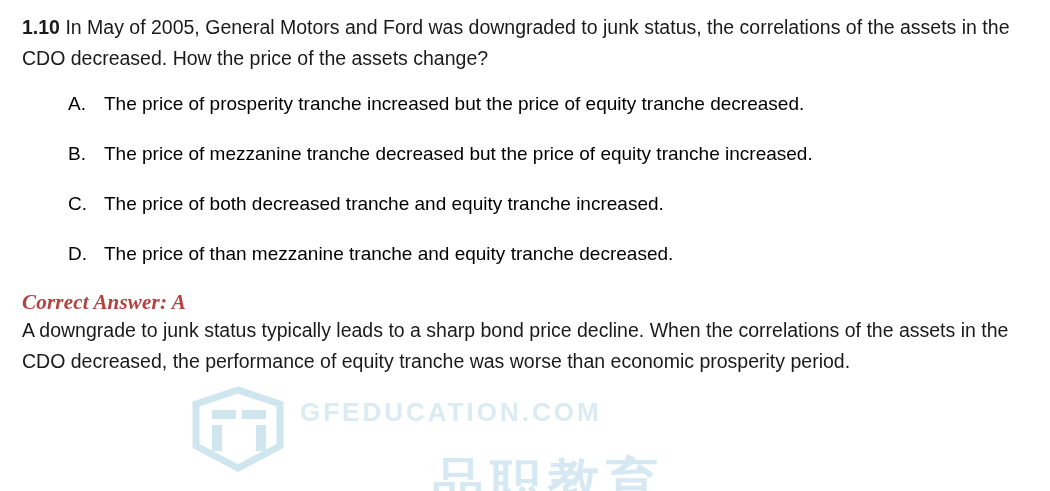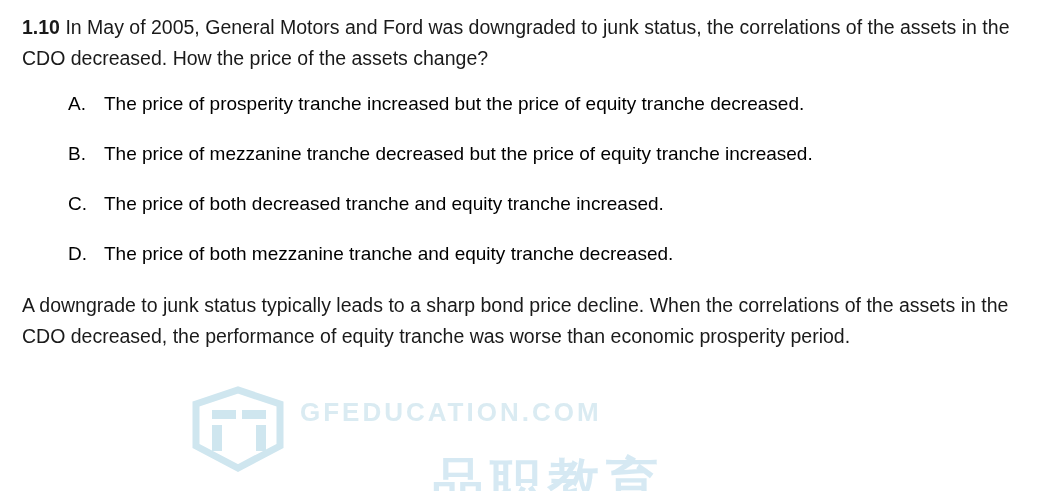--- a/index.html
+++ b/index.html
@@ -97,21 +97,20 @@
     margin-top: 12px;
     font-family: "Liberation Serif", serif;
     font-style: italic;
     font-weight: bold;
     font-size: 21px;
     color: #b2413f;
     letter-spacing: 0.2px;
   }
 
   .explanation {
-    margin-top: 18px;
     font-size: 19.5px;
     line-height: 31px;
     color: #1a1a1a;
     max-width: 1006px;
   }
 </style>
 </head>
 <body>
 
 <div id="watermark">
@@ -151,21 +150,22 @@
       <span class="opt-text">The price of mezzanine tranche decreased but the price of equity tranche increased.</span>
     </div>
 
     <div class="option">
       <span class="opt-letter">C.</span>
       <span class="opt-text">The price of both decreased tranche and equity tranche increased.</span>
     </div>
 
     <div class="option">
       <span class="opt-letter">D.</span>
-      <span class="opt-text">The price of both mezzanine tranche and equity tranche decreased.</span>
+      <span class="opt-text">The price of than mezzanine tranche and equity tranche decreased.</span>
     </div>
 
   </div>
 
+  <div class="answer">Correct Answer: A</div>
 
   <div class="explanation">A downgrade to junk status typically leads to a sharp bond price decline. When the correlations of the assets in the CDO decreased, the performance of equity tranche was worse than economic prosperity period.</div>
 
 </div>
 
 </body></html>

